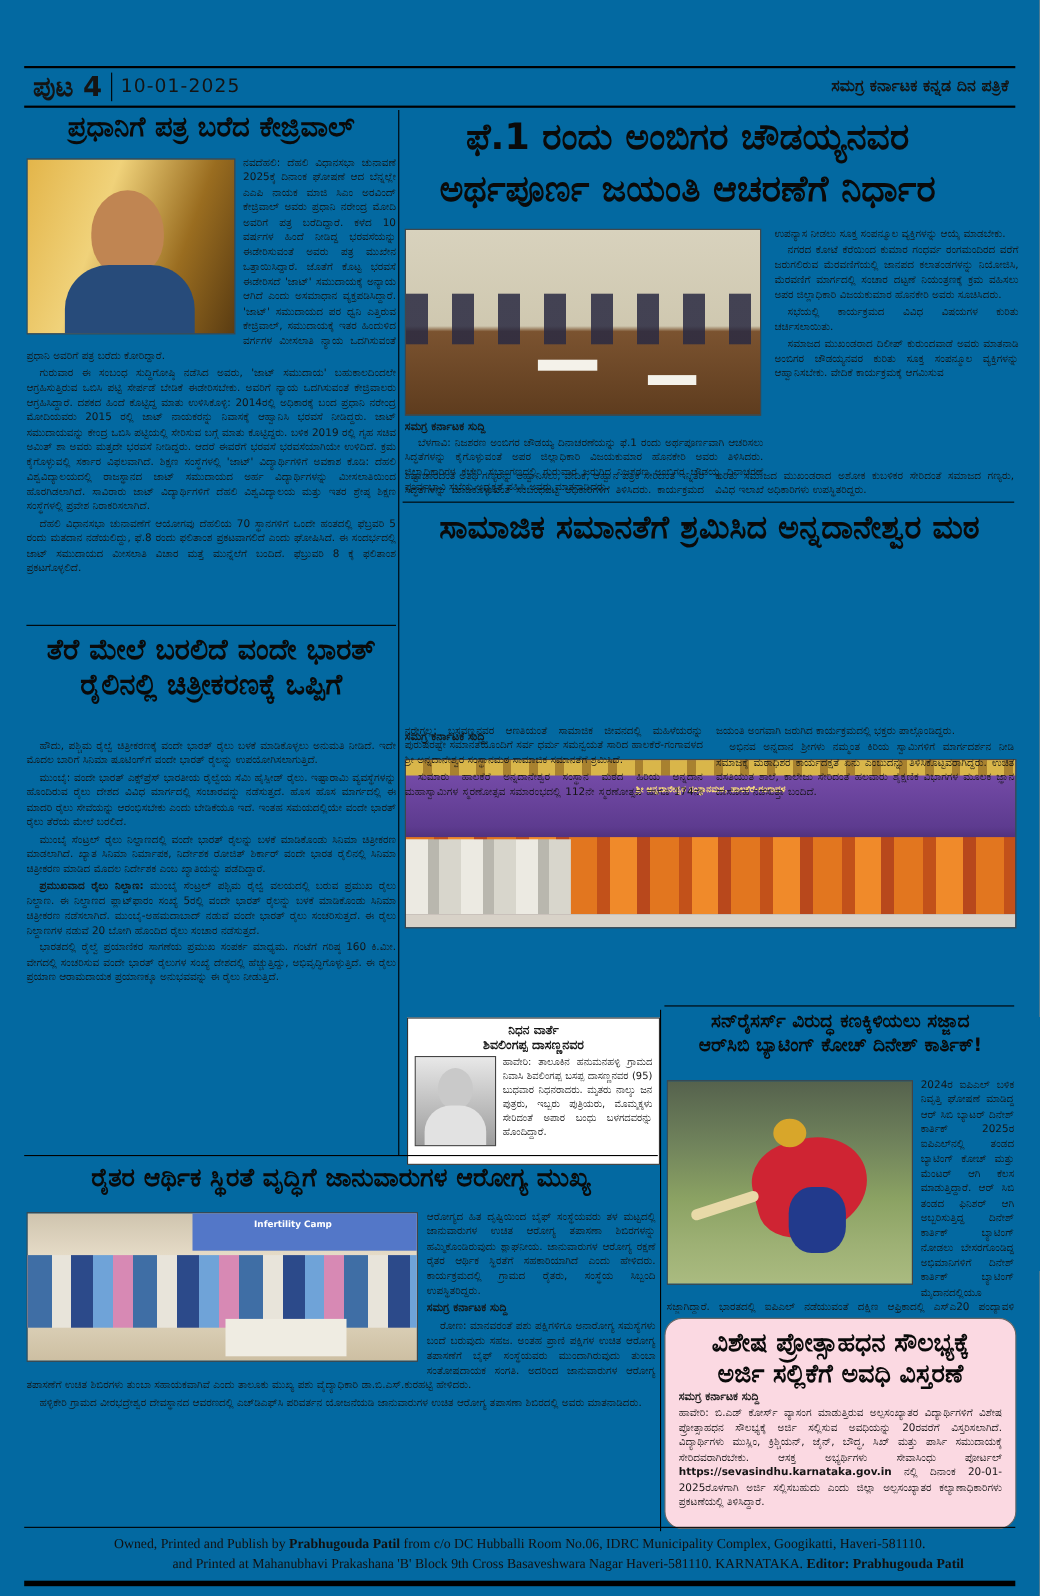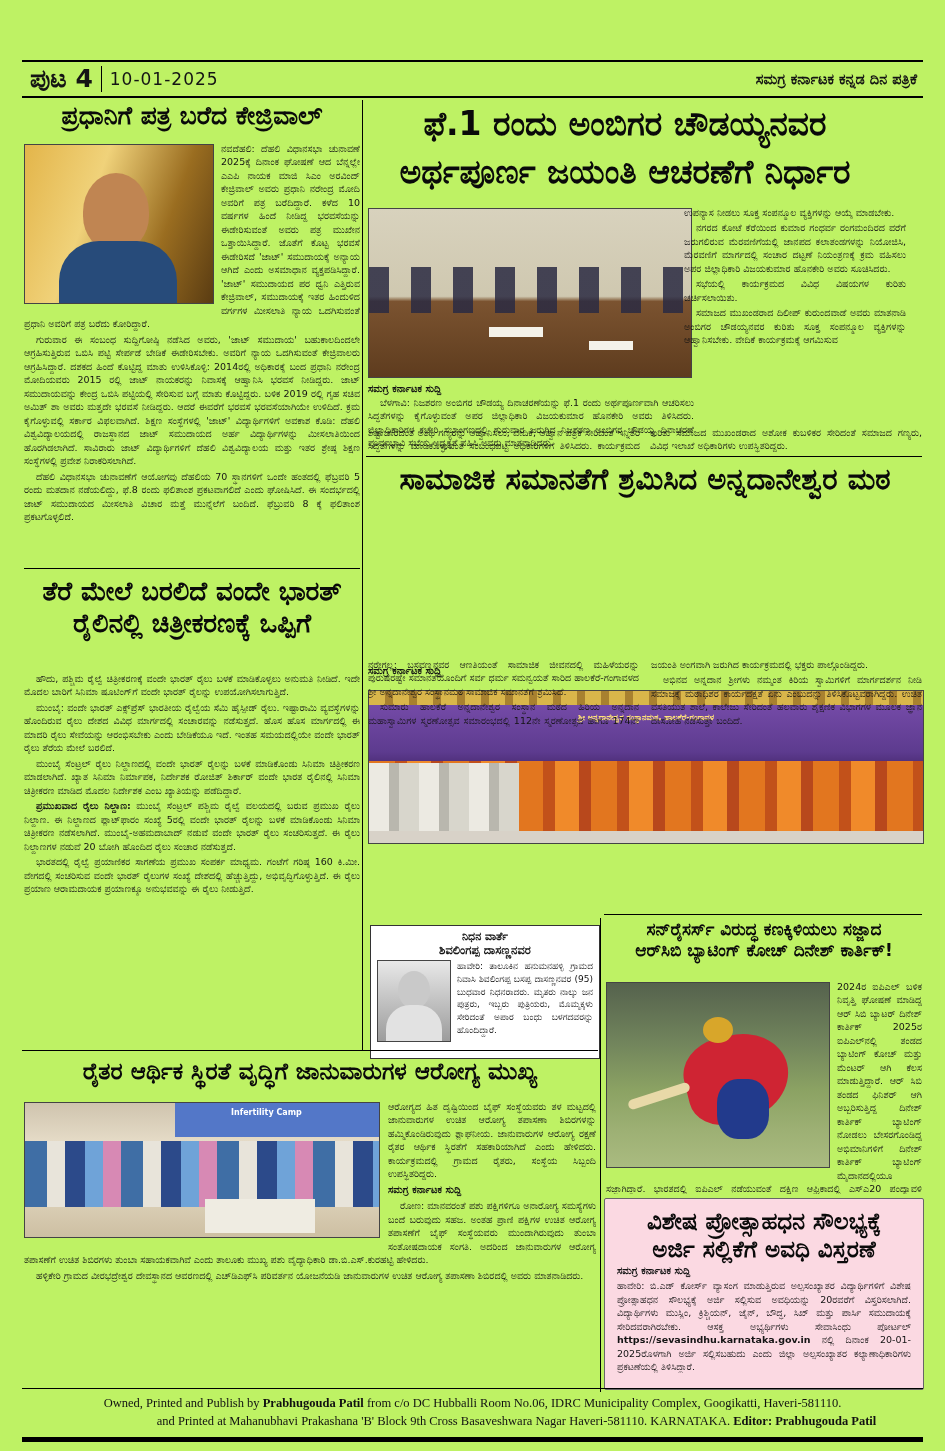--- a/index.html
+++ b/index.html
@@ -1,30 +1,30 @@
 <!DOCTYPE html>
 <html><head>
 <meta charset="utf-8">
 <style>
   html,body{margin:0;padding:0;background:#888;}
-  .page{position:relative;width:945px;height:1451px;background:#bef264;color:#141414;
+  .page{position:relative;width:945px;height:1451px;background:#0369a1;color:#141414;
         font-family:"DejaVu Sans","Liberation Sans",sans-serif;overflow:hidden;}
   .abs{position:absolute;}
   .rule{position:absolute;background:#000;}
   .hl{font-weight:bold;color:#0a0a0a;text-align:center;line-height:1.22;}
   .body{font-size:9.5px;line-height:1.42;text-align:justify;overflow:hidden;}
   .body p{margin:0 0 2px 0;text-indent:12px;}
   .body p.nolead{text-indent:0;}
   .byline{font-weight:bold;font-size:10px;margin:2px 0;}
   .photo{position:relative;overflow:hidden;border:1px solid #444;}
   .ph-part{position:absolute;}
   .footer-line{position:absolute;width:100%;text-align:center;
         font-family:"Liberation Serif","DejaVu Serif",serif;font-size:12.5px;color:#111;}
   .obit-box{position:absolute;border:1.5px solid #333;background:#fff;padding:4px 6px;overflow:hidden;}
-  .pink-box{position:absolute;border:1px solid #666;border-radius:2px;padding:8px 12px;overflow:hidden;}
+  .pink-box{position:absolute;border:1px solid #666;border-radius:16px;padding:8px 12px;overflow:hidden;}
   .banner-text{position:absolute;color:#ffe27a;font-size:8px;font-weight:bold;text-align:center;width:100%;}
   .camp-banner-text{position:absolute;color:#fff;font-size:8px;font-weight:bold;}
 </style>
 </head>
 <body>
 
 <div class="page">
 
   <div class="rule" style="left:22px;top:60px;width:901px;height:2px;"></div>
   <div class="abs" style="left:30px;top:64px;display:flex;align-items:center;gap:8px;">
@@ -64,21 +64,21 @@
 
   <div class="abs hl" style="left:348px;top:100px;width:554px;font-size:33px;line-height:1.45;">
     <div>ಫೆ.1 ರಂದು ಅಂಬಿಗರ ಚೌಡಯ್ಯನವರ</div>
     <div>ಅರ್ಥಪೂರ್ಣ ಜಯಂತಿ ಆಚರಣೆಗೆ ನಿರ್ಧಾರ</div>
   </div>
   <div class="photo abs" style="left:368px;top:208px;width:322px;height:168px;background:linear-gradient(#d8d2bd 0%,#cfc8b0 52%,#7b5330 55%,#5e3c1e 100%);">
     <div class="ph-part" style="left:0;top:58px;width:100%;height:46px;background:repeating-linear-gradient(90deg,rgba(42,42,66,0.85) 0 20px,rgba(0,0,0,0) 20px 42px);"></div>
     <div class="ph-part" style="left:120px;top:118px;width:54px;height:10px;background:#f4f2ea;"></div>
     <div class="ph-part" style="left:220px;top:132px;width:44px;height:9px;background:#f4f2ea;"></div>
   </div>
-  <div class="abs body" style="left:684px;top:206px;width:222px;height:246px;">
+  <div class="abs body" style="left:704px;top:206px;width:222px;height:246px;">
     <p class="nolead">ಉಪನ್ಯಾಸ ನೀಡಲು ಸೂಕ್ತ ಸಂಪನ್ಮೂಲ ವ್ಯಕ್ತಿಗಳನ್ನು ಆಯ್ಕೆ ಮಾಡಬೇಕು.</p>
     <p>ನಗರದ ಕೋಟೆ ಕೆರೆಯಿಂದ ಕುಮಾರ ಗಂಧರ್ವ ರಂಗಮಂದಿರದ ವರೆಗೆ ಜರುಗಲಿರುವ ಮೆರವಣಿಗೆಯಲ್ಲಿ ಜಾನಪದ ಕಲಾತಂಡಗಳನ್ನು ನಿಯೋಜಿಸಿ, ಮೆರವಣಿಗೆ ಮಾರ್ಗದಲ್ಲಿ ಸಂಚಾರ ದಟ್ಟಣೆ ನಿಯಂತ್ರಣಕ್ಕೆ ಕ್ರಮ ವಹಿಸಲು ಅಪರ ಜಿಲ್ಲಾಧಿಕಾರಿ ವಿಜಯಕುಮಾರ ಹೊನಕೇರಿ ಅವರು ಸೂಚಿಸಿದರು.</p>
     <p>ಸಭೆಯಲ್ಲಿ ಕಾರ್ಯಕ್ರಮದ ವಿವಿಧ ವಿಷಯಗಳ ಕುರಿತು ಚರ್ಚಿಸಲಾಯಿತು.</p>
     <p>ಸಮಾಜದ ಮುಖಂಡರಾದ ದಿಲೀಪ್ ಕುರುಂದವಾಡೆ ಅವರು ಮಾತನಾಡಿ ಅಂಬಿಗರ ಚೌಡಯ್ಯನವರ ಕುರಿತು ಸೂಕ್ತ ಸಂಪನ್ಮೂಲ ವ್ಯಕ್ತಿಗಳನ್ನು ಆಹ್ವಾನಿಸಬೇಕು. ವೇದಿಕೆ ಕಾರ್ಯಕ್ರಮಕ್ಕೆ ಆಗಮಿಸುವ</p>
   </div>
   <div class="abs byline" style="left:368px;top:381px;">ಸಮಗ್ರ ಕರ್ನಾಟಕ ಸುದ್ದಿ</div>
   <div class="abs body" style="left:368px;top:396px;width:326px;height:56px;">
     <p>ಬೆಳಗಾವಿ: ನಿಜಶರಣ ಅಂಬಿಗರ ಚೌಡಯ್ಯ ದಿನಾಚರಣೆಯನ್ನು ಫೆ.1 ರಂದು ಅರ್ಥಪೂರ್ಣವಾಗಿ ಆಚರಿಸಲು ಸಿದ್ಧತೆಗಳನ್ನು ಕೈಗೊಳ್ಳುವಂತೆ ಅಪರ ಜಿಲ್ಲಾಧಿಕಾರಿ ವಿಜಯಕುಮಾರ ಹೊನಕೇರಿ ಅವರು ತಿಳಿಸಿದರು. ಜಿಲ್ಲಾಧಿಕಾರಿಗಳ ಕಚೇರಿ ಸಭಾಂಗಣದಲ್ಲಿ ಗುರುವಾರ ಜರುಗಿದ ನಿಜಶರಣ ಅಂಬಿಗರ ಚೌಡಯ್ಯ ದಿನಾಚರಣೆ ಪೂರ್ವಭಾವಿ ಸಭೆಯ ಅಧ್ಯಕ್ಷತೆ ವಹಿಸಿ ಅವರು ಮಾತನಾಡಿದರು.</p>
   </div>
   <div class="abs body" style="left:368px;top:426px;width:554px;height:28px;column-count:2;column-gap:10px;">

